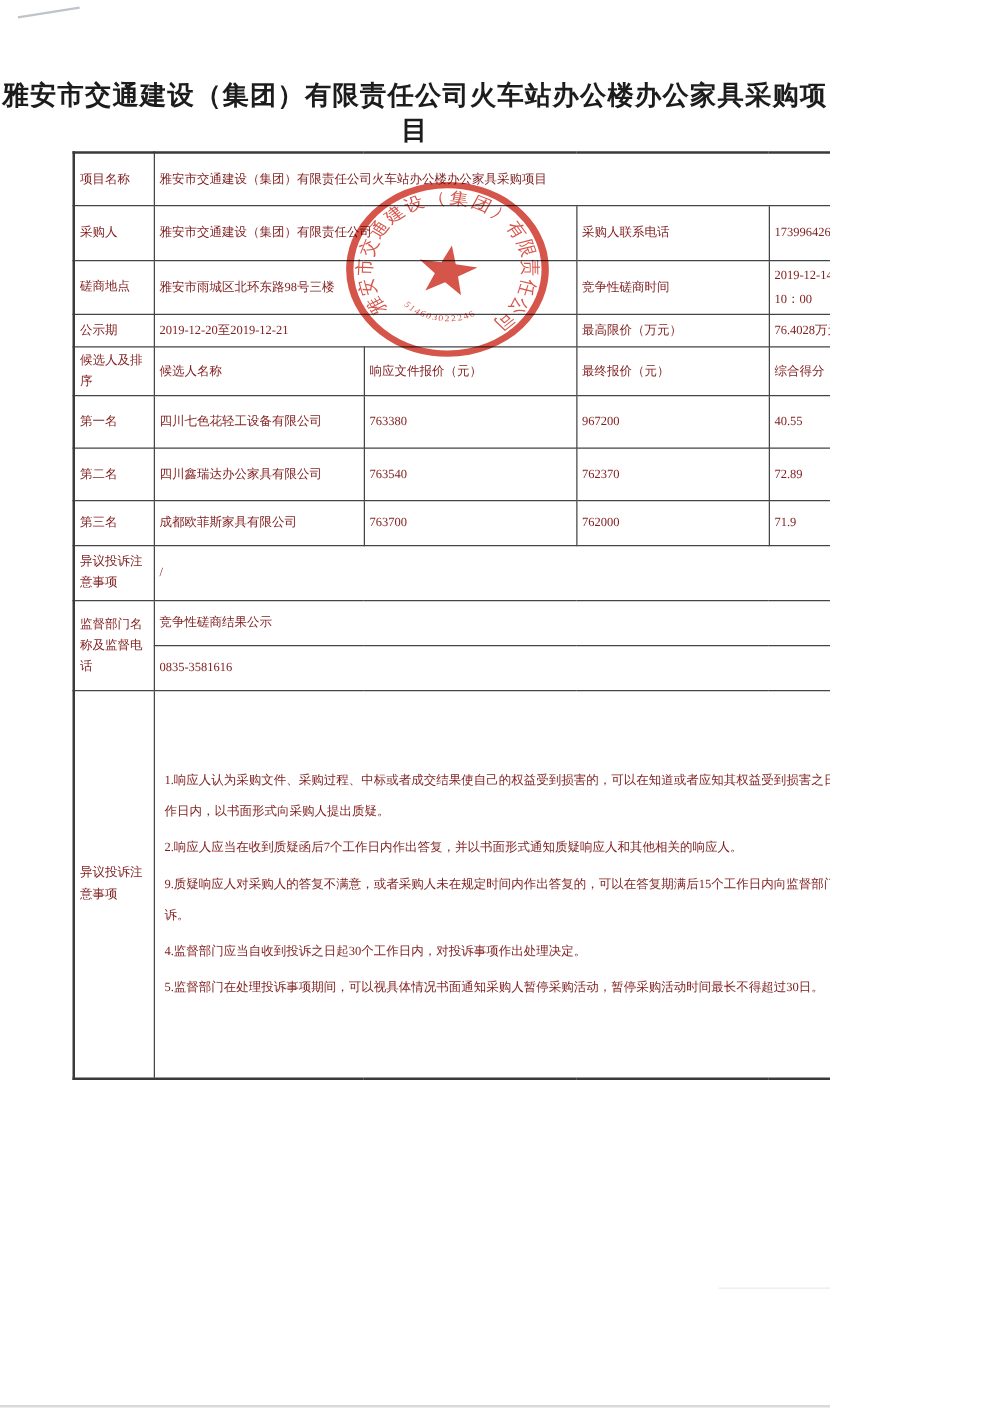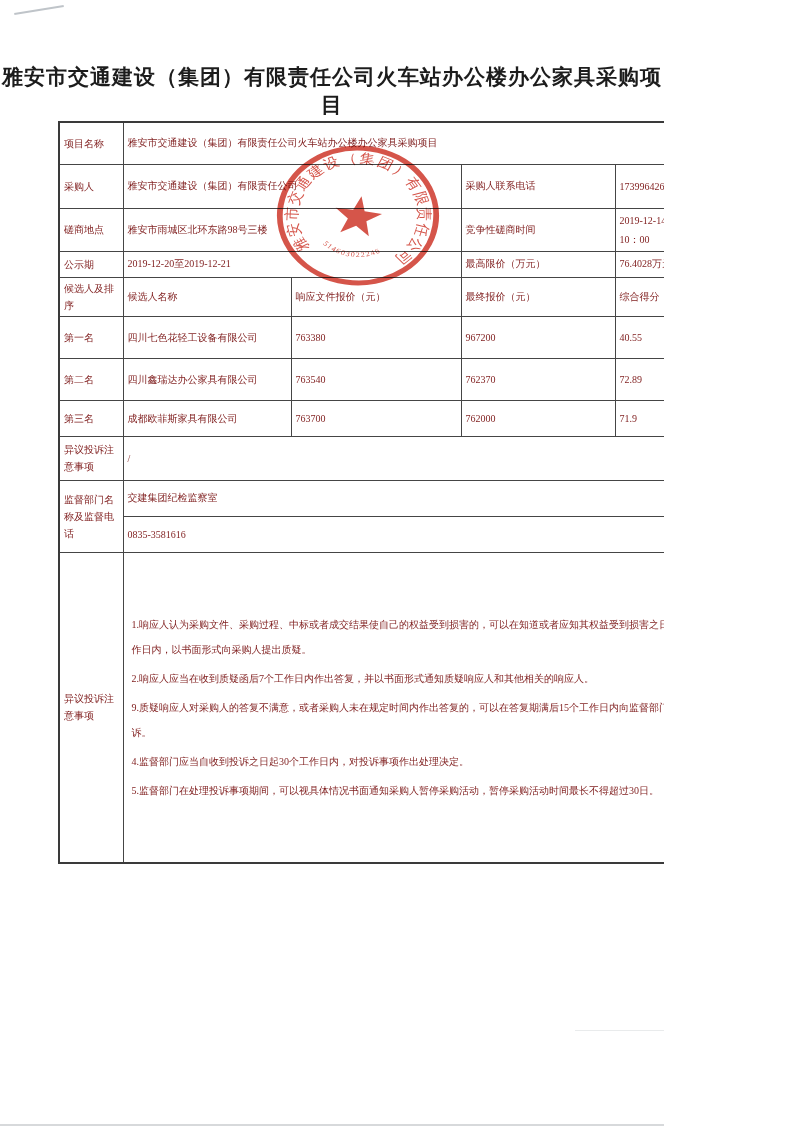--- a/index.html
+++ b/index.html
@@ -125,21 +125,21 @@
       <td class="c">71.9</td>
     </tr>
 
     <tr class="h44">
       <td class="lbl">异议投诉注意事项</td>
       <td class="c" colspan="4">/</td>
     </tr>
 
     <tr class="h36">
       <td class="lbl" rowspan="2">监督部门名称及监督电话</td>
-      <td class="c" colspan="4">交建集团纪检监察室</td>
+      <td class="c" colspan="4">竞争性磋商结果公示</td>
     </tr>
     <tr class="h36">
       <td class="c" colspan="4">0835-3581616</td>
     </tr>
 
     <tr class="hbig">
       <td class="lbl">异议投诉注意事项</td>
       <td class="notice" colspan="4">
         <p>1.响应人认为采购文件、采购过程、中标或者成交结果使自己的权益受到损害的，可以在知道或者应知其权益受到损害之日起7个工作日内，以书面形式向采购人提出质疑。</p>
         <p>2.响应人应当在收到质疑函后7个工作日内作出答复，并以书面形式通知质疑响应人和其他相关的响应人。</p>

